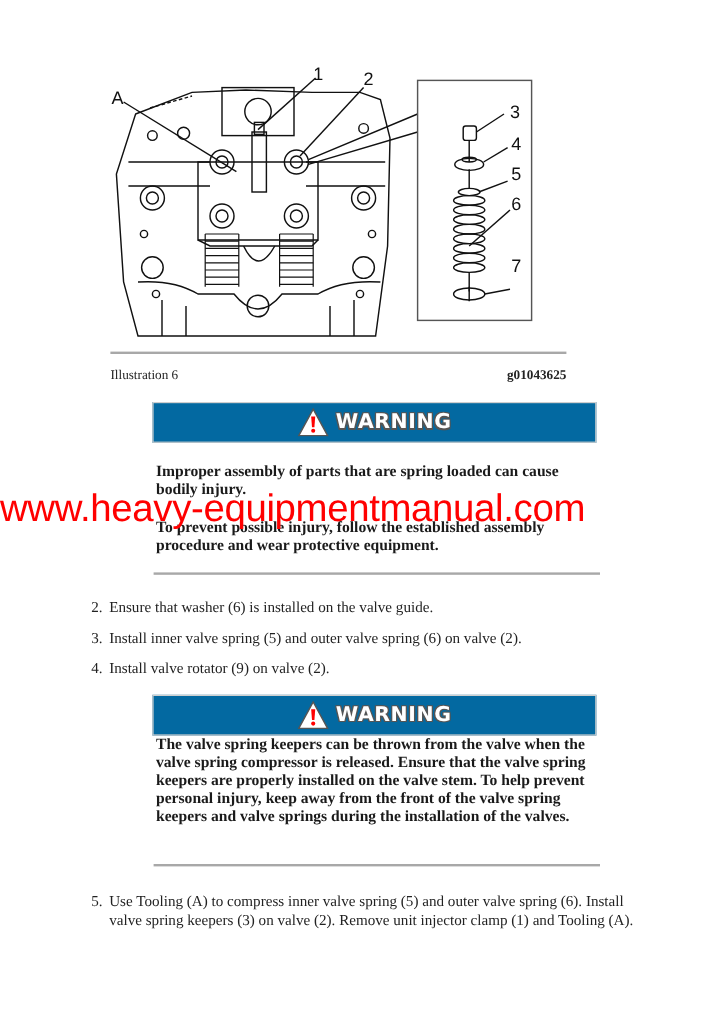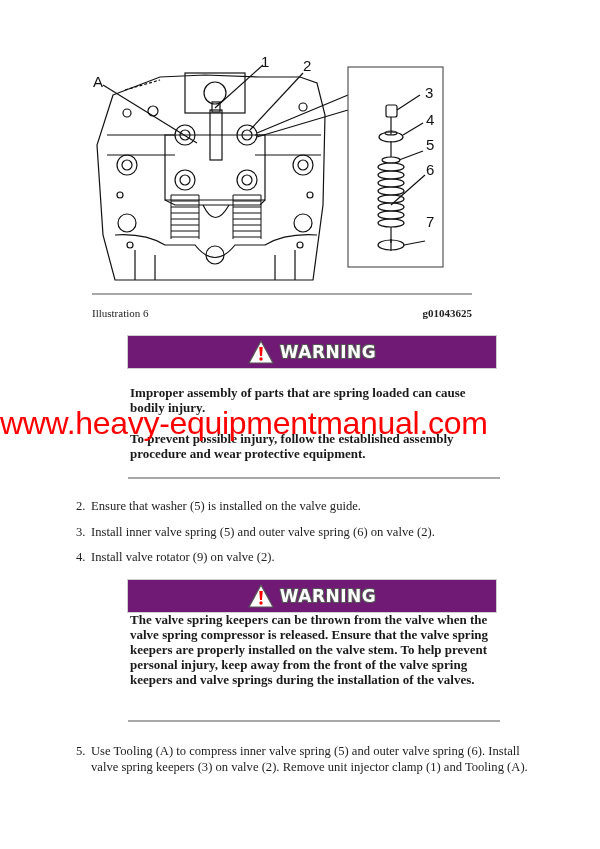--- a/index.html
+++ b/index.html
@@ -13,21 +13,21 @@
 
   .rule { height: 2px; background: #a8a8a8; }
   .rule.top { left: 92px; top: 293px; width: 380px; }
   .rule.mid1 { left: 128px; top: 477px; width: 372px; }
   .rule.mid2 { left: 128px; top: 720px; width: 372px; }
 
   .caption { top: 307px; font-size: 11px; color: #222; }
   .caption.left { left: 92px; }
   .caption.right { right: 128px; font-weight: bold; }
 
-  .warn { left: 127px; width: 370px; height: 34px; background: #701a75;
+  .warn { left: 127px; width: 370px; height: 34px; background: #0369a1;
           border: 1px solid #cfcfcf; box-sizing: border-box;
           display: flex; align-items: center; justify-content: center; gap: 6px; }
   .warn.w1 { top: 335px; }
   .warn.w2 { top: 579px; }
   .warn-label { font-family: "DejaVu Sans", sans-serif; font-weight: bold; font-size: 17px;
                 color: #ffffff; letter-spacing: 0.5px;
                 text-shadow: -1px -1px 0 #555, 1px -1px 0 #555, -1px 1px 0 #555, 1px 1px 0 #555; }
   .warn-icon { width: 26px; height: 24px; display: block; }
 
   .warn-text { left: 130px; width: 370px; font-weight: bold; font-size: 13px; line-height: 15px; color: #1a1a1a; }
@@ -158,21 +158,21 @@
     <circle cx="13" cy="19" r="1.7" fill="#ff0000"></circle>
   </svg>
   <span class="warn-label">WARNING</span>
 </div>
 <div class="abs warn-text wt1a">Improper assembly of parts that are spring loaded can cause bodily injury.</div>
 <div class="abs warn-text wt1b">To prevent possible injury, follow the established assembly procedure and wear protective equipment.</div>
 <div class="abs rule mid1"></div>
 
 <div class="abs step s2">
   <span class="num">2.</span>
-  <span class="txt">Ensure that washer (5) is installed on the valve guide.</span>
+  <span class="txt">Ensure that washer (6) is installed on the valve guide.</span>
 </div>
 <div class="abs step s3">
   <span class="num">3.</span>
   <span class="txt">Install inner valve spring (5) and outer valve spring (6) on valve (2).</span>
 </div>
 <div class="abs step s4">
   <span class="num">4.</span>
   <span class="txt">Install valve rotator (9) on valve (2).</span>
 </div>
 

